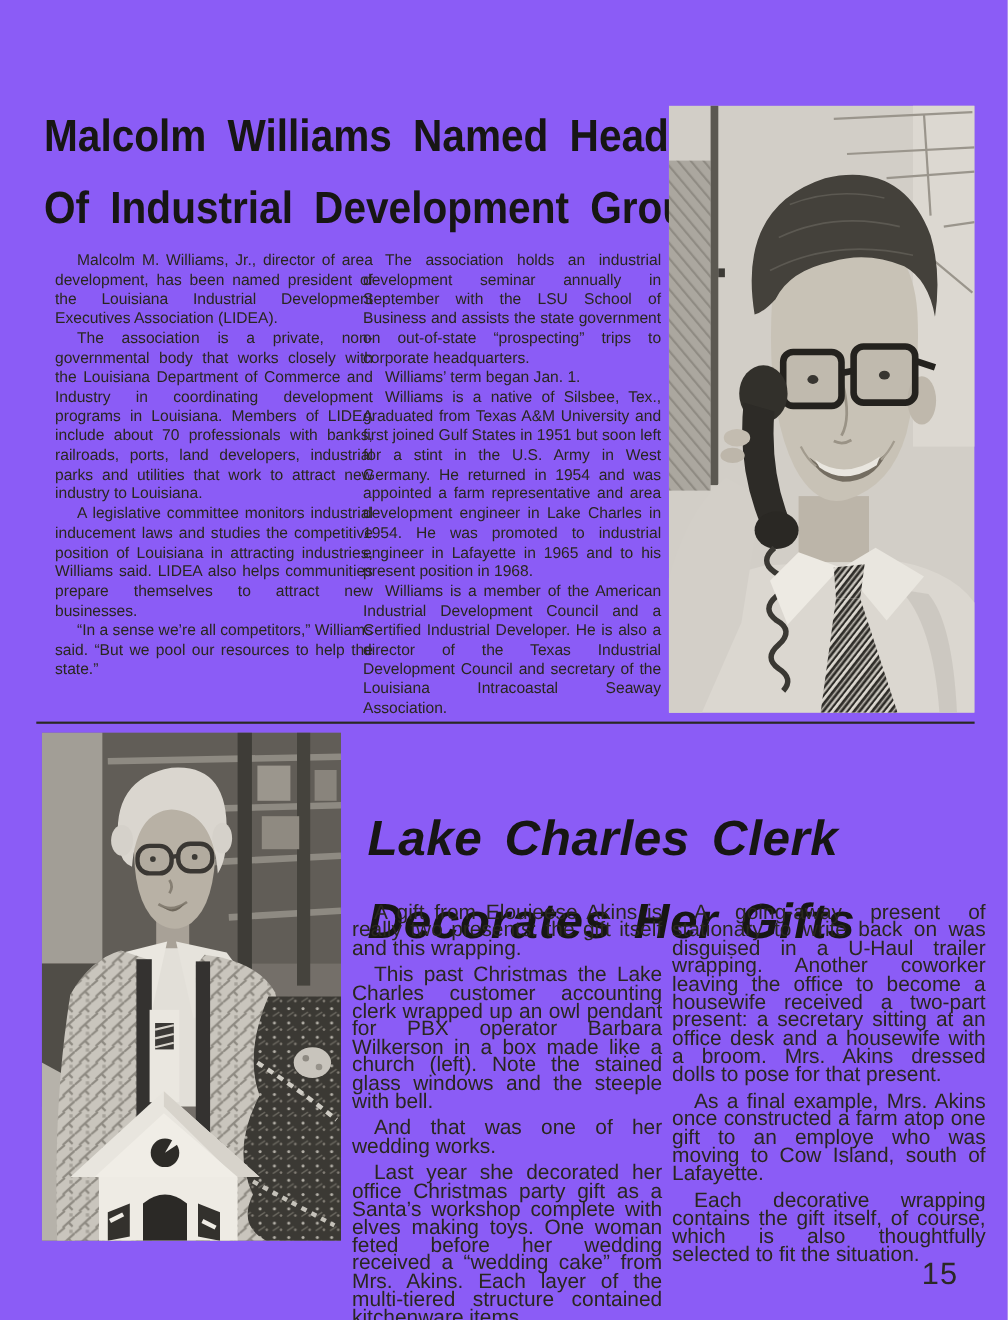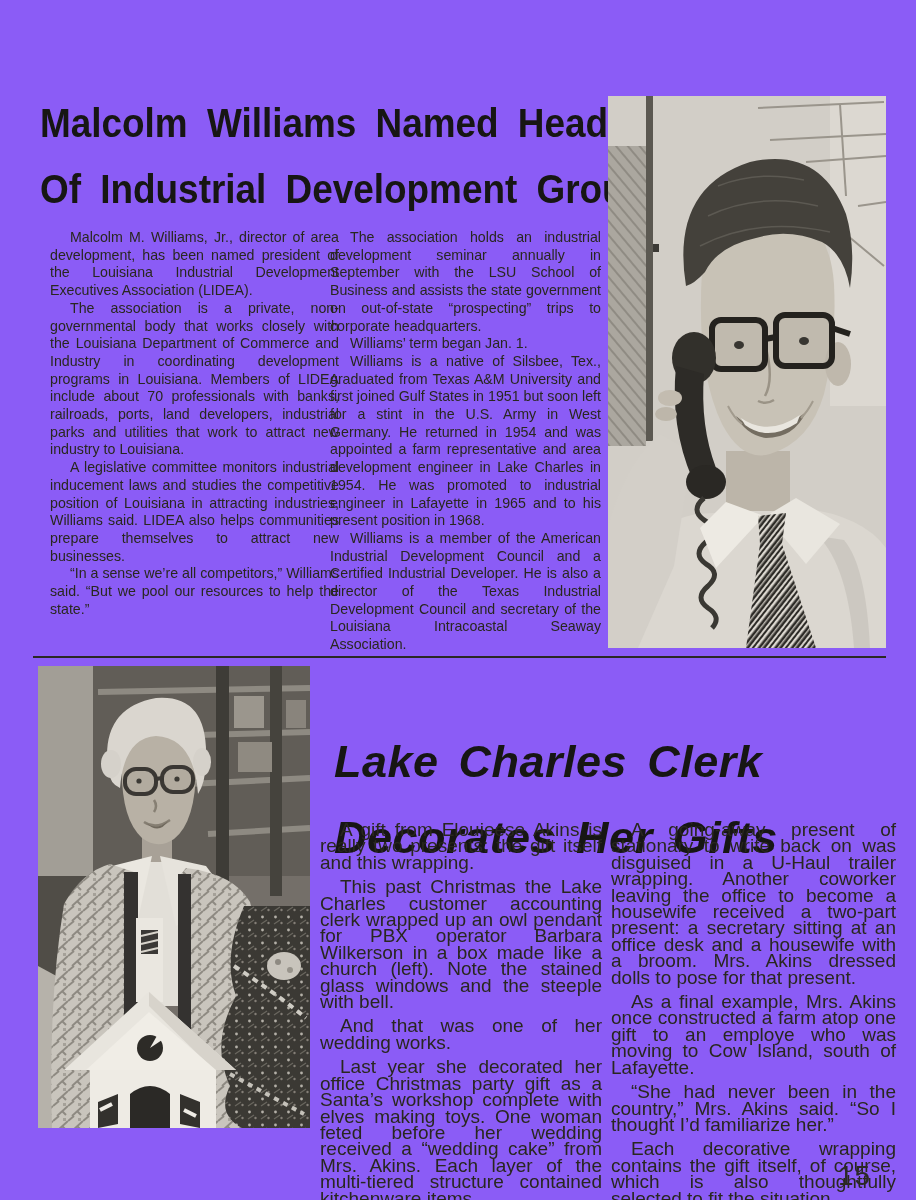--- a/index.html
+++ b/index.html
@@ -43,21 +43,21 @@
   .photo1{left:608px;top:96px;width:278px;height:552px;}
   .photo2{left:38px;top:666px;width:272px;height:462px;}
   .photo svg{display:block;}
   
   .divider{
     position:absolute;left:33px;top:656px;width:853px;height:2px;
     background:#2a2824;border:none;margin:0;
   }
   .page-number{
     position:absolute;left:838px;top:1142px;
-    font-size:28px;color:#2b2925;letter-spacing:1px;margin-top:18px;
+    font-size:28px;color:#2b2925;letter-spacing:1px;
   }
 </style>
 </head>
 <body>
 
 <div class="page">
 
   <h1 class="headline1">
     <span>Malcolm Williams Named Head</span>
     <span>Of Industrial Development Group</span>
@@ -261,19 +261,18 @@
   <div class="col a2 colC">
     <p>A gift from Elouieese Akins is really two presents: the gift itself and this wrapping.</p>
     <p>This past Christmas the Lake Charles customer accounting clerk wrapped up an owl pendant for PBX operator Barbara Wilkerson in a box made like a church (left). Note the stained glass windows and the steeple with bell.</p>
     <p>And that was one of her wedding works.</p>
     <p>Last year she decorated her office Christmas party gift as a Santa’s workshop complete with elves making toys. One woman feted before her wedding received a “wedding cake” from Mrs. Akins. Each layer of the multi-tiered structure contained kitchenware items.</p>
   </div>
 
   <div class="col a2 colD">
     <p>A going-away present of stationary to write back on was disguised in a U-Haul trailer wrapping. Another coworker leaving the office to become a housewife received a two-part present: a secretary sitting at an office desk and a housewife with a broom. Mrs. Akins dressed dolls to pose for that present.</p>
     <p>As a final example, Mrs. Akins once constructed a farm atop one gift to an employe who was moving to Cow Island, south of Lafayette.</p>
-    <p>“She had never been in the country,” Mrs. Akins said. “So I thought I’d familiarize her.”</p>
     <p>Each decorative wrapping contains the gift itself, of course, which is also thoughtfully selected to fit the situation.</p>
   </div>
 
   <div class="page-number">15</div>
 
 </div>
 
 </body></html>

